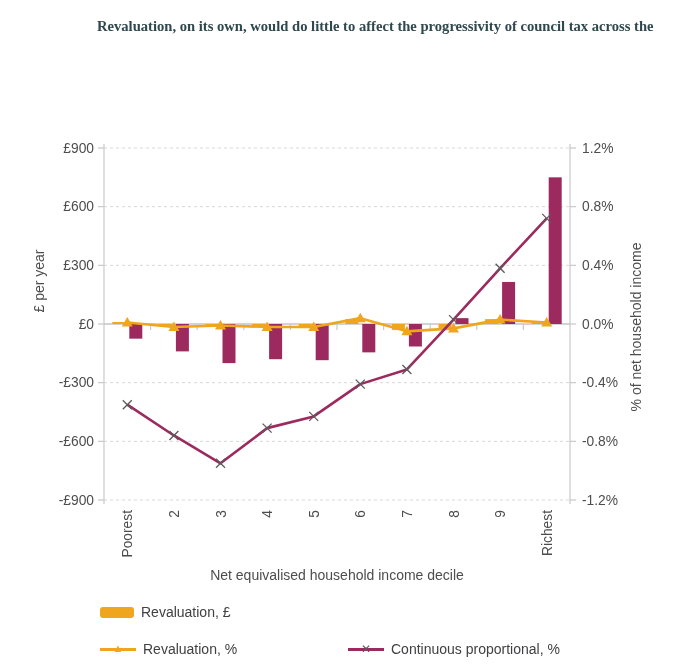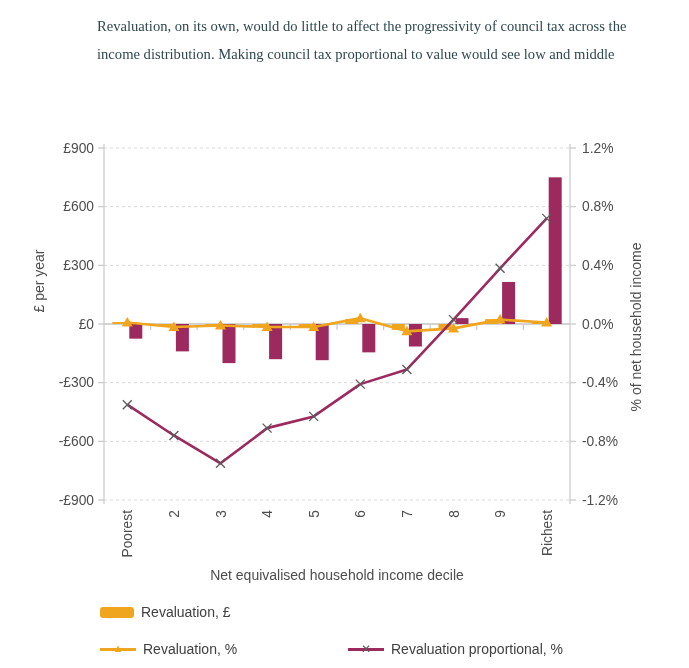--- a/index.html
+++ b/index.html
@@ -2,21 +2,21 @@
 <html><head>
 <meta charset="utf-8">
 <style>
   html,body{margin:0;padding:0;}
   body{
     width:689px;height:668px;position:relative;overflow:hidden;
     background:#ffffff;font-family:"Liberation Sans", sans-serif;
   }
   .headline{
     position:absolute;left:97px;top:12px;width:585px;
-    font-family:"Liberation Serif", serif;font-weight:normal;
+    font-family:"Liberation Serif", serif;font-weight:bold;
     font-size:14.6px;color:#2F484E;
   }
   .headline .hline{line-height:28px;white-space:nowrap;}
   svg{position:absolute;left:0;top:0;}
   svg text{font-family:"Liberation Sans", sans-serif;}
   .legend{position:absolute;left:100px;top:601px;width:560px;
     font-size:14px;color:#414042;}
   .lrow{display:flex;align-items:center;height:22px;margin-bottom:15px;}
   .litem{display:flex;align-items:center;}
   .litem.c1{width:248px;}
@@ -31,21 +31,20 @@
   .lineswatch .tri{position:absolute;left:50%;top:0px;transform:translateX(-50%);
     font-size:11px;line-height:15px;color:#F0A51E;}
   .lineswatch .xmark{position:absolute;left:50%;top:50%;transform:translate(-50%,-50%);
     font-size:12px;line-height:1;color:#5B5B5B;}
 </style>
 </head>
 <body>
 
 <div class="headline">
   <div class="hline">Revaluation, on its own, would do little to affect the progressivity of council tax across the</div>
-  <div class="hline">income distribution. Making council tax proportional to value would see low and middle</div>
 </div>
 
 <svg id="chart-svg" width="689" height="668" viewBox="0 0 689 668">
     <g>
       <line x1="104" x2="570" y1="500" y2="500" stroke="#D8D8D8" stroke-width="1" stroke-dasharray="3 3"></line>
       <line x1="104" x2="570" y1="441.3333333333333" y2="441.3333333333333" stroke="#D8D8D8" stroke-width="1" stroke-dasharray="3 3"></line>
       <line x1="104" x2="570" y1="382.66666666666663" y2="382.66666666666663" stroke="#D8D8D8" stroke-width="1" stroke-dasharray="3 3"></line>
       <line x1="104" x2="570" y1="265.3333333333333" y2="265.3333333333333" stroke="#D8D8D8" stroke-width="1" stroke-dasharray="3 3"></line>
       <line x1="104" x2="570" y1="206.66666666666666" y2="206.66666666666666" stroke="#D8D8D8" stroke-width="1" stroke-dasharray="3 3"></line>
       <line x1="104" x2="570" y1="148" y2="148" stroke="#D8D8D8" stroke-width="1" stroke-dasharray="3 3"></line>
@@ -188,16 +187,16 @@
         <span class="lline"></span>
         <span class="tri">▲</span>
       </span>
       <span>Revaluation, %</span>
     </div>
     <div class="litem">
       <span class="lineswatch magenta">
         <span class="lline"></span>
         <span class="xmark">✕</span>
       </span>
-      <span>Revaluation proportional, %</span>
+      <span>Continuous proportional, %</span>
     </div>
   </div>
 </div>
 
 </body></html>

